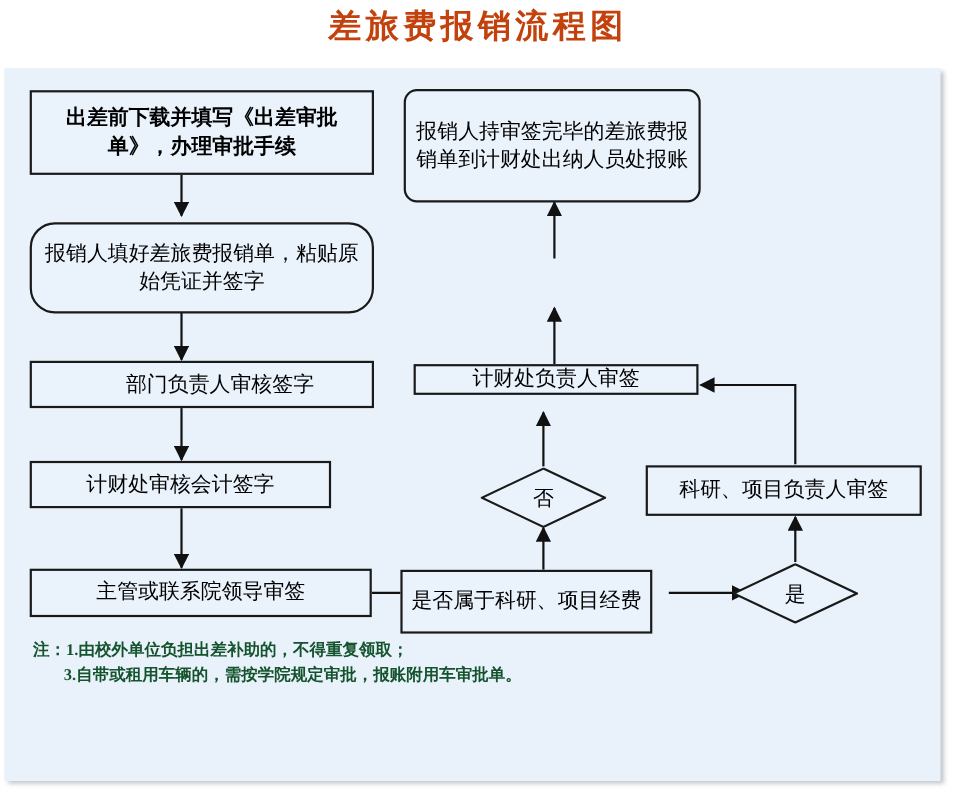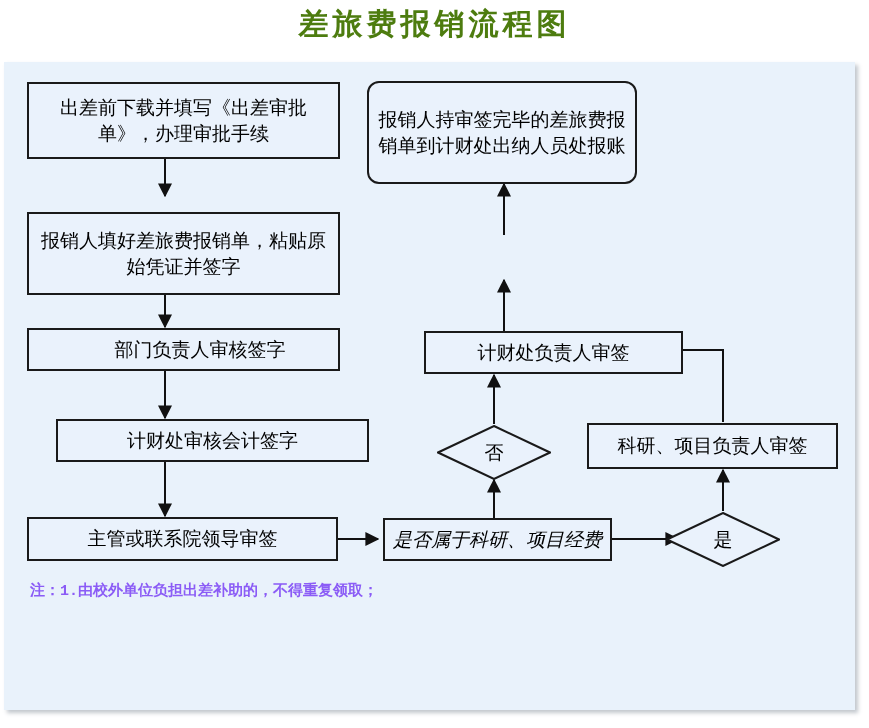--- a/index.html
+++ b/index.html
@@ -9,21 +9,21 @@
     font-family:"DejaVu Sans","Liberation Sans",sans-serif;
     overflow:hidden;
   }
   #root{position:relative;width:869px;height:728px;}
 
   .title{
     position:absolute;left:0;top:4px;width:869px;
     text-align:center;
     font-size:30px;font-weight:bold;
     letter-spacing:4px;
-    color:#4d7c0f;
+    color:#c2410c;
     font-family:"DejaVu Serif","Liberation Serif",serif;
   }
 
   .panel{
     position:absolute;left:4px;top:62px;
     width:851px;height:648px;
     background:#e9f2fb;
     box-shadow:3px 3px 4px rgba(120,130,145,0.45);
   }
 
@@ -48,22 +48,22 @@
     font-size:19px;color:#000;
   }
   .diamond svg{position:absolute;left:0;top:0;}
   .diamond span{position:relative;z-index:2;}
 
   
   #wires{position:absolute;left:0;top:0;width:869px;height:728px;pointer-events:none;}
 
   .notes{
     position:absolute;left:30px;top:580px;width:800px;
-    font-size:15px;color:#8b5cf6;line-height:1.55;
-    font-family:Liberation Mono, monospace;
+    font-size:15px;color:#14532d;line-height:1.55;
+    font-family:Liberation Serif, serif;
     font-weight:bold;
   }
   .note-line{white-space:normal;}
   .note-indent{text-indent:28px;}
 </style>
 </head>
 <body>
 
 <div id="root">
 
@@ -96,50 +96,51 @@
 
     <line x1="723" y1="511" x2="723" y2="470" stroke="#111111" stroke-width="2" marker-end="url(#arrow)"></line>
 
     <polyline points="723,422 723,350 637,350" fill="none" stroke="#111111" stroke-width="2" marker-end="url(#arrow)"></polyline>
 
     <line x1="504" y1="331" x2="504" y2="280" stroke="#111111" stroke-width="2" marker-end="url(#arrow)"></line>
 
     <line x1="504" y1="235" x2="504" y2="184" stroke="#111111" stroke-width="2" marker-end="url(#arrow)"></line>
   </svg>
 
-  <div class="node multi" style="left:27px;top:82px;width:313px;height:77px;">出差前下载并填写《出差审批单》，办理审批手续</div>
+  <div class="node multi" style="left:27px;top:82px;width:313px;height:77px;font-weight:bold;">出差前下载并填写《出差审批单》，办理审批手续</div>
 
-  <div class="node multi" style="left:27px;top:212px;width:313px;height:83px;">报销人填好差旅费报销单，粘贴原始凭证并签字</div>
+  <div class="node multi" style="left:27px;top:202px;width:313px;height:83px;border-radius:23px;">报销人填好差旅费报销单，粘贴原始凭证并签字</div>
 
   <div class="node" style="left:27px;top:328px;width:313px;height:43px;padding-left:39px;">部门负责人审核签字</div>
 
-  <div class="node" style="left:27px;top:419px;width:313px;height:43px;margin-left:29px;">计财处审核会计签字</div>
+  <div class="node" style="left:27px;top:419px;width:274px;height:43px;">计财处审核会计签字</div>
 
   <div class="node" style="left:27px;top:517px;width:311px;height:44px;text-align:right;">主管或联系院领导审签</div>
 
-  <div class="node" style="left:383px;top:518px;width:229px;height:43px;font-style:italic;">是否属于科研、项目经费</div>
+  <div class="node" style="left:364px;top:518px;width:229px;height:58px;">是否属于科研、项目经费</div>
 
   <div class="diamond" style="left:666px;top:512px;width:114px;height:55px;">
     <svg width="114" height="55" viewBox="0 0 114 55">
       <polygon points="57,1 113,27.5 57,54 1,27.5" fill="#eaf2fc" stroke="#1a1a1a" stroke-width="2"></polygon>
     </svg>
     <span>是</span>
   </div>
 
   <div class="diamond" style="left:437px;top:425px;width:114px;height:55px;">
     <svg width="114" height="55" viewBox="0 0 114 55">
       <polygon points="57,1 113,27.5 57,54 1,27.5" fill="#eaf2fc" stroke="#1a1a1a" stroke-width="2"></polygon>
     </svg>
     <span>否</span>
   </div>
 
   <div class="node" style="left:587px;top:423px;width:251px;height:46px;">科研、项目负责人审签</div>
 
-  <div class="node" style="left:376px;top:331px;width:259px;height:43px;margin-left:48px;">计财处负责人审签</div>
+  <div class="node" style="left:376px;top:331px;width:259px;height:28px;">计财处负责人审签</div>
 
 
   <div class="node multi" style="left:367px;top:81px;width:270px;height:103px;border-radius:12px;">报销人持审签完毕的差旅费报销单到计财处出纳人员处报账</div>
 
   <div class="notes">
     <div class="note-line"><span>注：</span><span>1.由校外单位负担出差补助的，不得重复领取；</span></div>
+    <div class="note-line note-indent">3.自带或租用车辆的，需按学院规定审批，报账附用车审批单。</div>
   </div>
 
 </div>
 
 </body></html>

